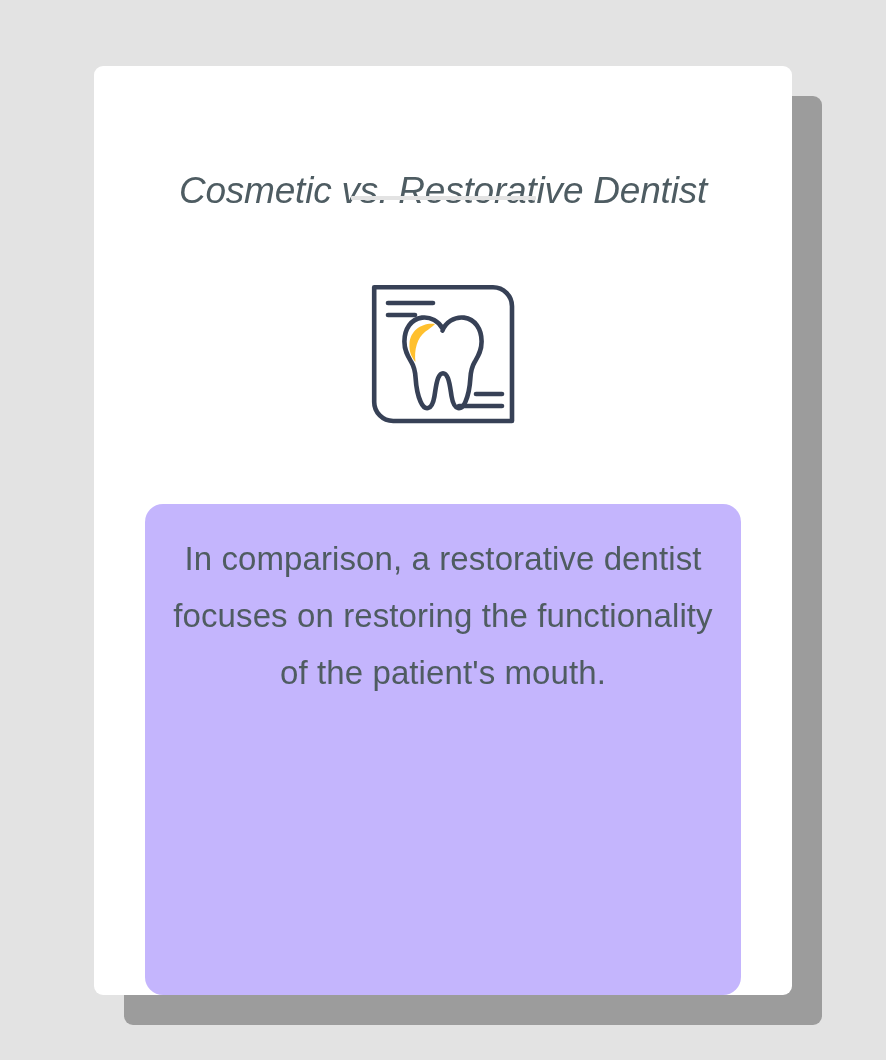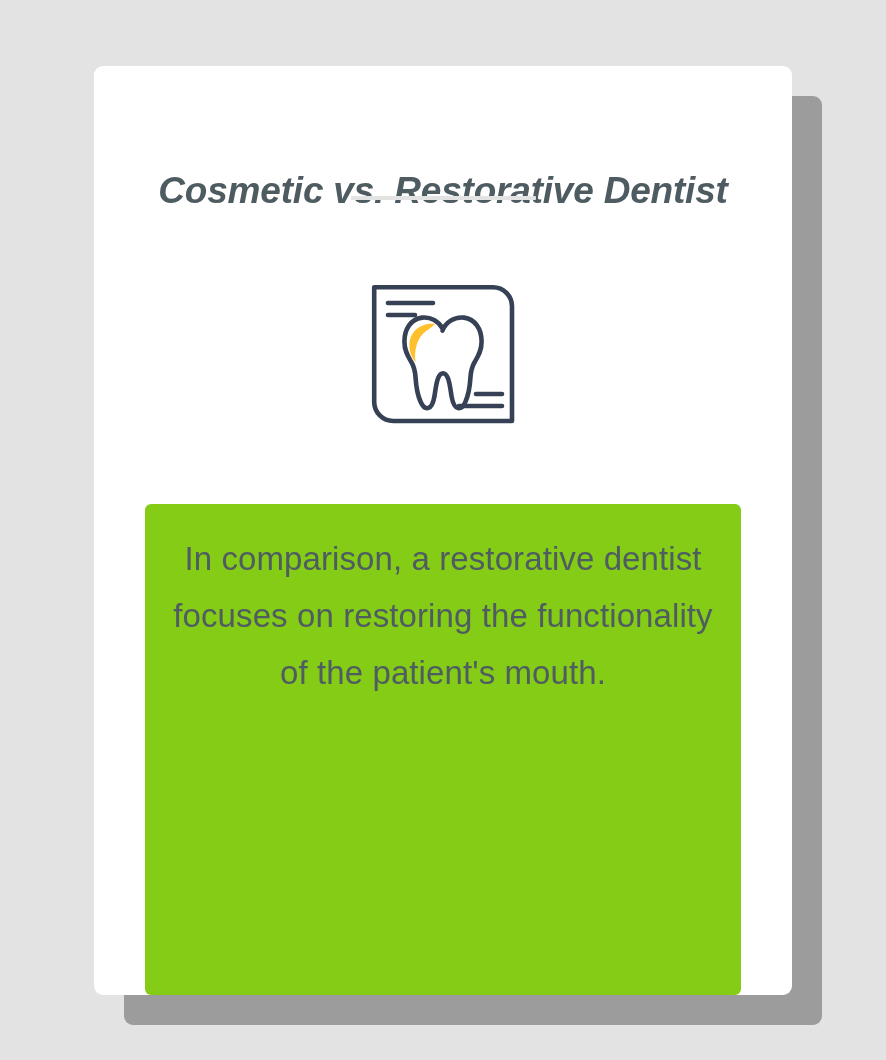--- a/index.html
+++ b/index.html
@@ -49,21 +49,21 @@
   }
 
   
   .card-title {
     position: absolute;
     left: 0;
     top: 104px;
     width: 698px;
     text-align: center;
     font-size: 37px;
-    font-weight: bold;
+    font-weight: normal;
     font-style: italic;
     letter-spacing: -0.2px;
     color: #4e5c62;
     line-height: 1.15;
     white-space: nowrap;
   }
 
   
   .divider {
     position: absolute;
@@ -89,22 +89,22 @@
     height: 140px;
   }
 
   
   .body-panel {
     position: absolute;
     left: 51px;
     top: 438px;
     width: 596px;
     height: 491px;
-    background: #84cc16;
-    border-radius: 6px;
+    background: #c4b5fd;
+    border-radius: 18px;
   }
   .body-text {
     position: absolute;
     left: 0;
     top: 27px;
     width: 596px;
     padding: 0 28px;
     box-sizing: border-box;
     text-align: center;
     font-size: 33px;

